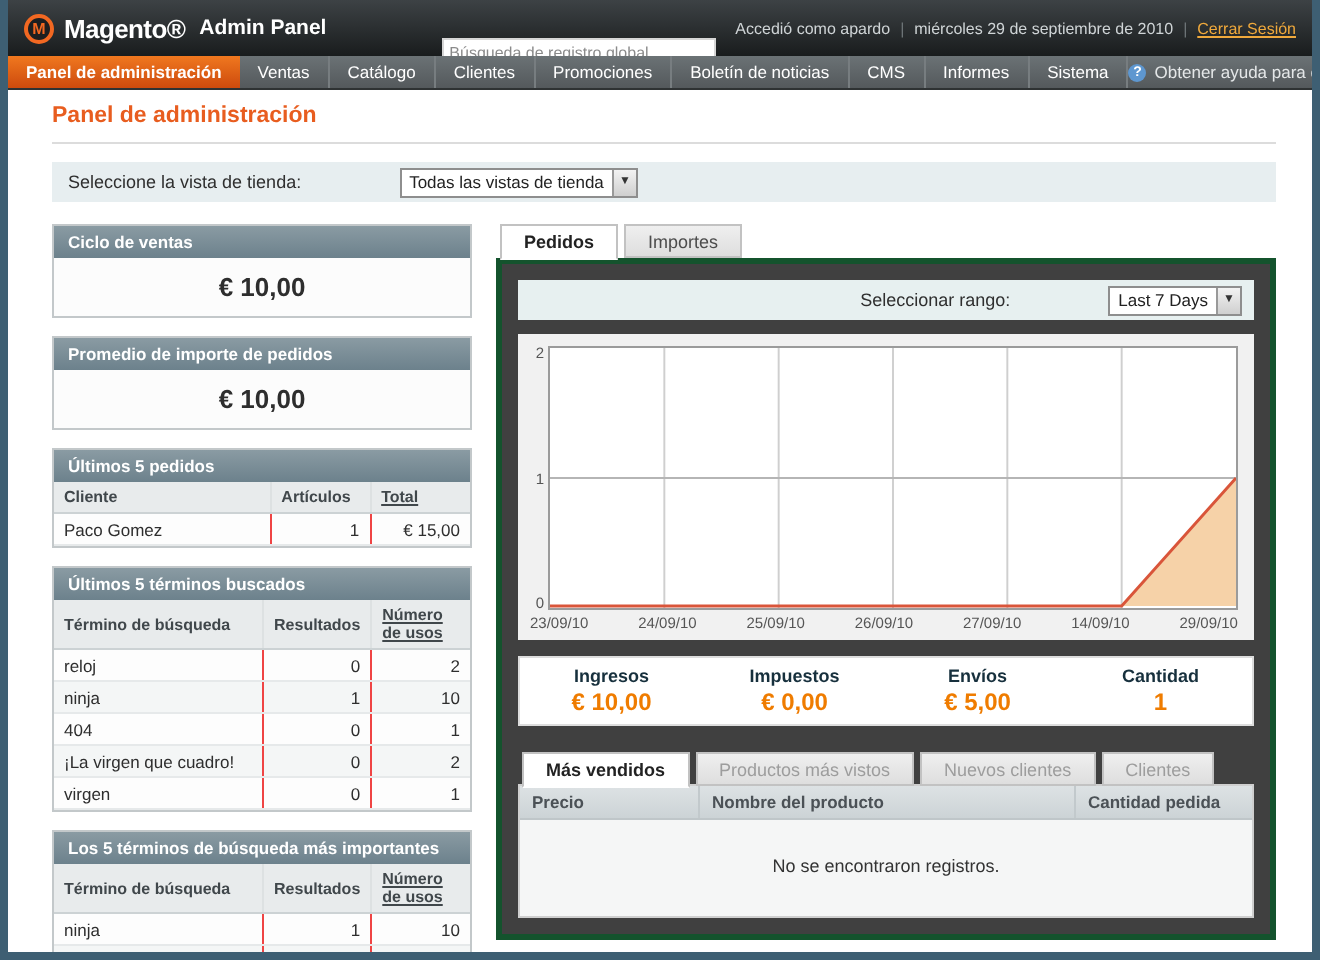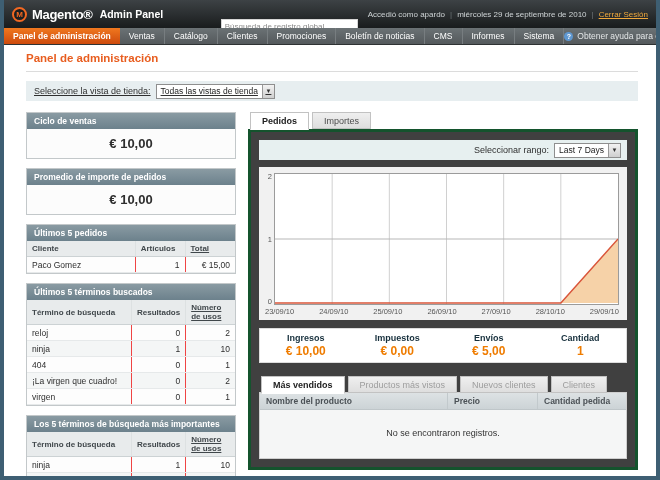--- a/index.html
+++ b/index.html
@@ -23,23 +23,23 @@
   
   .nav { height:17px; background:linear-gradient(#6b7275,#54595c); display:flex; align-items:stretch; border-bottom:1px solid #2e3233; }
   .nav-item { color:#fff; font-size:8.5px; line-height:17px; padding:0 9px; cursor:pointer; text-decoration:none; border-right:1px solid #777d80; white-space:nowrap; }
   .nav-item.active { background:linear-gradient(#f0781f,#cd4a0d); font-weight:bold; border-right:none; }
   .nav-help { margin-left:auto; display:flex; align-items:center; gap:4px; color:#e4e7e8; font-size:8.5px; padding-right:10px; cursor:pointer; white-space:nowrap; }
   .help-icon { width:9px; height:9px; border-radius:50%; background:#5e97d0; color:#fff; font-size:7px; font-weight:bold; display:flex; align-items:center; justify-content:center; }
 
   
   .content { flex:1; background:#fff; padding:7px 18px 0 22px; }
   .page-title { font-size:11.5px; font-weight:bold; color:#e85d1f; padding-bottom:7px; border-bottom:1px solid #dcdcdc; margin-bottom:9px; }
-  .store-bar { height:20px; background:#e7eef0; display:flex; align-items:center; gap:5px; padding:0 8px; font-size:9px; color:#2f2f2f; margin-bottom:11px;text-decoration:underline; }
-
-  .fake-select { display:inline-flex; align-items:center; border:1px solid #8e8e8e; background:#fff; height:15px; cursor:pointer; }
+  .store-bar { height:20px; background:#e7eef0; display:flex; align-items:center; gap:5px; padding:0 8px; font-size:9px; color:#2f2f2f; margin-bottom:11px; }
+
+  .fake-select { display:inline-flex; align-items:center; border:1px solid #8e8e8e; background:#fff; height:15px; cursor:pointer;margin-left:44px; }
   .fs-text { font-size:8.5px; padding:0 4px; color:#222; white-space:nowrap; }
   .fs-arrow { width:12px; align-self:stretch; background:linear-gradient(#f2f2f2,#cfcfcf); border-left:1px solid #999; font-size:6px; color:#333; display:flex; align-items:center; justify-content:center; }
 
   .main-row { display:flex; gap:12px; }
   .left-col { width:210px; flex:none; }
   .right-col { flex:1; min-width:0; }
 
   
   .dash-box { border:1px solid #c3c8ca; margin-bottom:9px; background:#fdfdfd; }
   .dash-box-head { background:linear-gradient(#8a9ba3,#6c818c); color:#fff; font-size:8.5px; font-weight:bold; padding:3px 7px; }
@@ -273,21 +273,21 @@
                     <polygon points="0,131 58.666666666666664,131 117.33333333333333,131 176,131 234.66666666666666,131 293.3333333333333,131 352,66 352,131 0,131" fill="#f6d2a8" stroke="none"></polygon>
                     <polyline points="0,131 58.666666666666664,131 117.33333333333333,131 176,131 234.66666666666666,131 293.3333333333333,131 352,66" fill="none" stroke="#d9553a" stroke-width="1.5"></polyline>
                   </svg>
             </div>
             <div class="chart-x" id="chart-x-axis">
                   <span>23/09/10</span>
                   <span>24/09/10</span>
                   <span>25/09/10</span>
                   <span>26/09/10</span>
                   <span>27/09/10</span>
-                  <span>28/10/10</span>
+                  <span>14/09/10</span>
                   <span>29/09/10</span>
                 </div>
           </div>
 
           <div class="totals">
             <div class="total">
               <div class="t-label">Ingresos</div>
               <div class="t-value">€ 10,00</div>
             </div>
             <div class="total">
@@ -306,22 +306,22 @@
 
           <div class="tabs bottom-tabs">
             <a class="tab active">Más vendidos</a>
             <a class="tab disabled">Productos más vistos</a>
             <a class="tab disabled">Nuevos clientes</a>
             <a class="tab disabled">Clientes</a>
           </div>
 
           <div class="grid">
             <div class="grid-head">
+              <div class="gh price">Precio</div>
               <div class="gh name">Nombre del producto</div>
-              <div class="gh price">Precio</div>
               <div class="gh qty">Cantidad pedida</div>
             </div>
             <div class="grid-empty">No se encontraron registros.</div>
           </div>
         </div>
       </div>
     </div>
   </div>
 
 </div>

